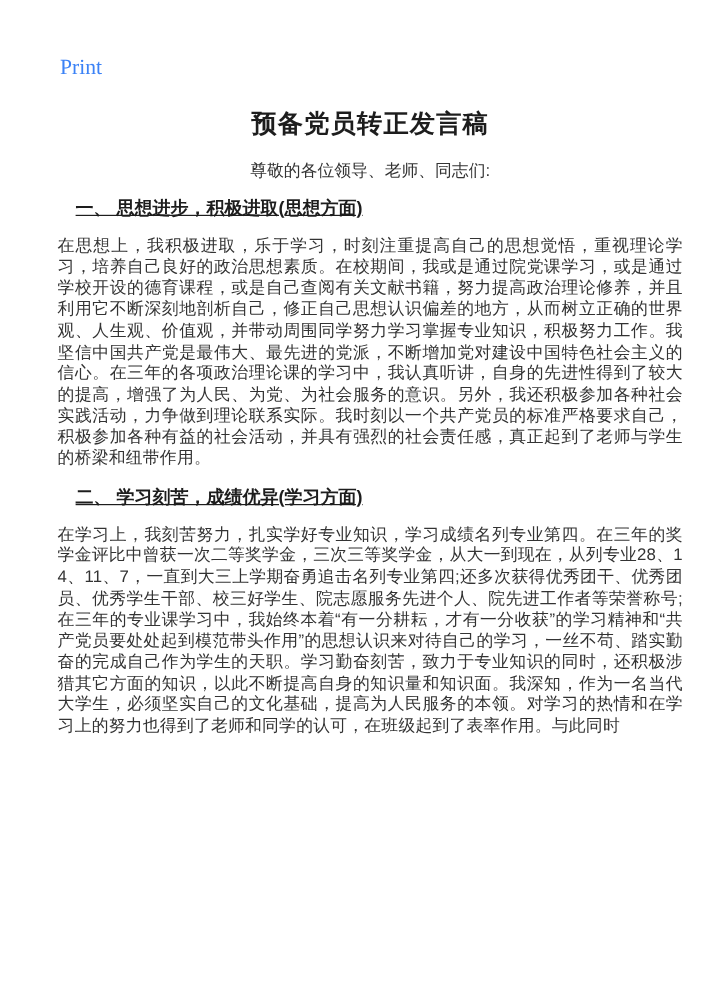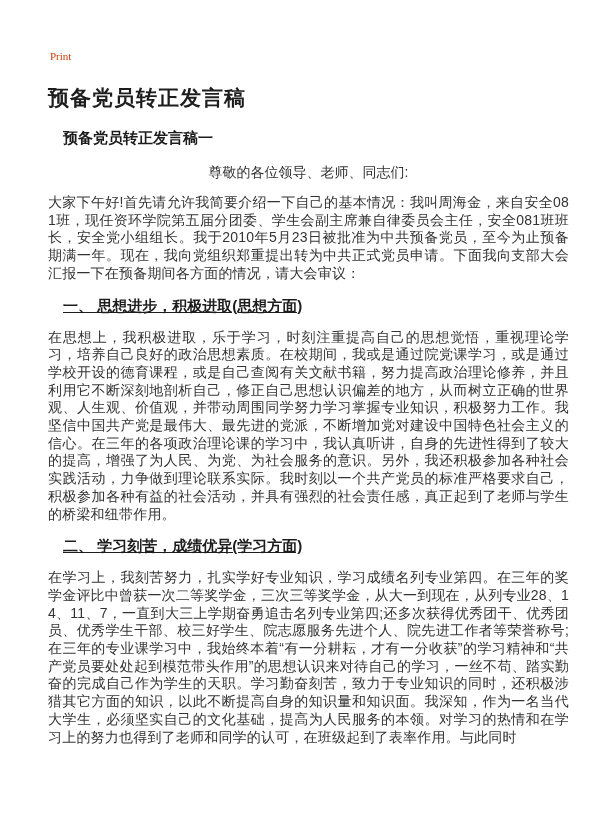--- a/index.html
+++ b/index.html
@@ -16,31 +16,31 @@
   }
   .page {
     box-sizing: border-box;
     width: 600px;
     height: 828px;
     padding: 46px 31px 0 48px;
   }
   .print-link {
     display: inline-block;
     font-family: "Liberation Serif", "DejaVu Serif", serif;
-    font-size: 11px;
-    color: #c2410c;
+    font-size: 18px;
+    color: #3b82f6;
     text-decoration: none;
     margin: 0 0 22px 2px;
     cursor: pointer;
   }
   .doc-title {
     font-size: 21px;
     font-weight: bold;
     color: #1d1d1d;
-    text-align: left;
+    text-align: center;
     margin: 0 0 17px 0;
     letter-spacing: 1px;
   }
   .doc-subtitle {
     font-size: 14px;
     margin: 0 0 15px 0;
   }
   .article-heading {
     font-size: 15px;
     font-weight: bold;
@@ -73,25 +73,23 @@
 </head>
 <body>
 
 <div class="page">
 
   <a class="print-link">Print</a>
 
   <h1 class="doc-title">预备党员转正发言稿</h1>
 
 
-  <h2 class="article-heading">预备党员转正发言稿一</h2>
 
   <p class="salutation">尊敬的各位领导、老师、同志们:</p>
 
-  <p class="body-para">大家下午好!首先请允许我简要介绍一下自己的基本情况：我叫周海金，来自安全081班，现任资环学院第五届分团委、学生会副主席兼自律委员会主任，安全081班班长，安全党小组组长。我于2010年5月23日被批准为中共预备党员，至今为止预备期满一年。现在，我向党组织郑重提出转为中共正式党员申请。下面我向支部大会汇报一下在预备期间各方面的情况，请大会审议：</p>
 
   <h3 class="section-heading">一、 思想进步，积极进取(思想方面)</h3>
 
   <p class="body-para">在思想上，我积极进取，乐于学习，时刻注重提高自己的思想觉悟，重视理论学习，培养自己良好的政治思想素质。在校期间，我或是通过院党课学习，或是通过学校开设的德育课程，或是自己查阅有关文献书籍，努力提高政治理论修养，并且利用它不断深刻地剖析自己，修正自己思想认识偏差的地方，从而树立正确的世界观、人生观、价值观，并带动周围同学努力学习掌握专业知识，积极努力工作。我坚信中国共产党是最伟大、最先进的党派，不断增加党对建设中国特色社会主义的信心。在三年的各项政治理论课的学习中，我认真听讲，自身的先进性得到了较大的提高，增强了为人民、为党、为社会服务的意识。另外，我还积极参加各种社会实践活动，力争做到理论联系实际。我时刻以一个共产党员的标准严格要求自己，积极参加各种有益的社会活动，并具有强烈的社会责任感，真正起到了老师与学生的桥梁和纽带作用。</p>
 
   <h3 class="section-heading">二、 学习刻苦，成绩优异(学习方面)</h3>
 
   <p class="body-para">在学习上，我刻苦努力，扎实学好专业知识，学习成绩名列专业第四。在三年的奖学金评比中曾获一次二等奖学金，三次三等奖学金，从大一到现在，从列专业28、14、11、7，一直到大三上学期奋勇追击名列专业第四;还多次获得优秀团干、优秀团员、优秀学生干部、校三好学生、院志愿服务先进个人、院先进工作者等荣誉称号;在三年的专业课学习中，我始终本着“有一分耕耘，才有一分收获”的学习精神和“共产党员要处处起到模范带头作用”的思想认识来对待自己的学习，一丝不苟、踏实勤奋的完成自己作为学生的天职。学习勤奋刻苦，致力于专业知识的同时，还积极涉猎其它方面的知识，以此不断提高自身的知识量和知识面。我深知，作为一名当代大学生，必须坚实自己的文化基础，提高为人民服务的本领。对学习的热情和在学习上的努力也得到了老师和同学的认可，在班级起到了表率作用。与此同时</p>
 
 </div>

